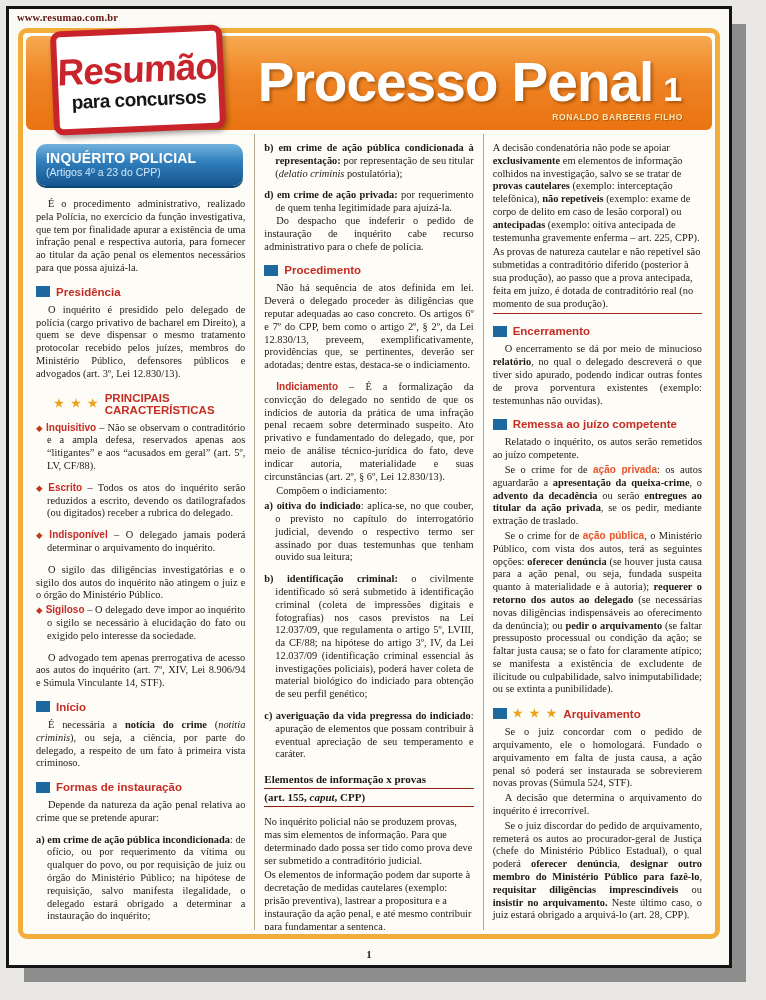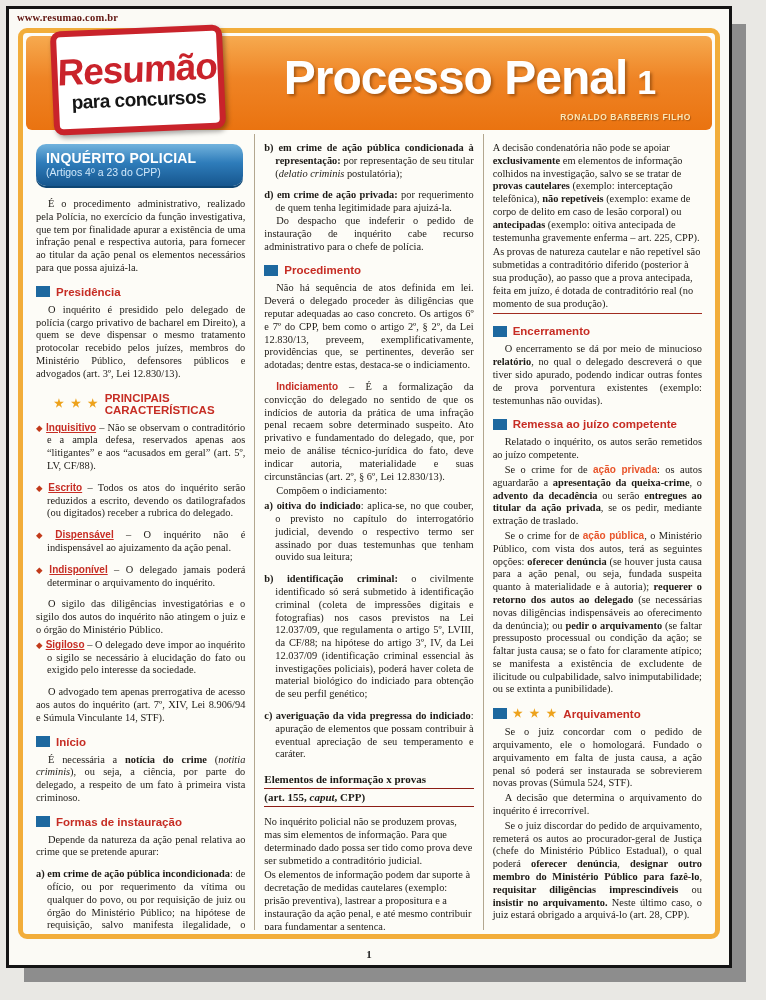--- a/index.html
+++ b/index.html
@@ -38,24 +38,24 @@
   }
   .logo-l2{
     color:#151515;font-family:"Liberation Sans",sans-serif;font-weight:bold;
     font-size:19px;line-height:1;margin-top:2px;letter-spacing:-.5px;
   }
   .title-wrap{
     position:absolute;left:216px;right:14px;top:14px;text-align:center;
     color:#ffffff;font-family:"Liberation Sans",sans-serif;font-weight:bold;
     text-shadow:2px 2px 3px rgba(96,44,0,.5);white-space:nowrap;
   }
-  .title-main{font-size:48px;letter-spacing:-1px;}
+  .title-main{font-size:55px;letter-spacing:-1px;}
   .title-num{font-size:34px;margin-left:10px;}
   .author{
-    position:absolute;right:21px;top:76px;color:#fbe6b6;
+    position:absolute;right:29px;top:76px;color:#fbe6b6;
     font-family:"Liberation Sans",sans-serif;font-weight:bold;font-size:8.5px;
     letter-spacing:.6px;text-shadow:1px 1px 1px rgba(96,44,0,.4);margin-left:46px;
   }
   .cols{
     position:absolute;left:4px;right:4px;top:101px;bottom:4px;display:flex;
   }
   .col{flex:1 1 0;padding:8px 9px 4px;overflow:hidden;}
   .col + .col{border-left:1px solid #b3a78f;}
 
   .bluebox{
@@ -83,21 +83,21 @@
   .gap{margin-top:9px !important;}
   .hang{padding-left:11px;text-indent:-11px;margin-bottom:9px !important;}
   .noj{text-align:left !important;}
   .bullet{padding-left:11px;text-indent:-11px;margin-bottom:9px !important;}
   .dia{color:#c23a1a;font-size:8.5px;margin-right:3px;}
   .seg-b{font-weight:bold;}
   .seg-i{font-style:italic;}
   .seg-bi{font-weight:bold;font-style:italic;margin-top:8px;}
   .seg-r{color:#c62d24;font-weight:bold;font-family:"Liberation Sans",sans-serif;font-size:10px;}
   .seg-o{color:#e8542a;font-weight:bold;font-family:"Liberation Sans",sans-serif;font-size:10px;}
-  .term{color:#c62d24;font-weight:bold;font-family:"Liberation Sans",sans-serif;font-size:10px;text-decoration:underline;}
+  .term{color:#c62d24;font-weight:bold;font-family:"Liberation Sans",sans-serif;font-size:10px;}
   .subhead{
     font-weight:bold;font-size:11px;color:#1d1a16;
     border-bottom:1.5px solid #8c1d15;padding:2px 0 3px;margin:10px 0 0;
   }
   .redrule{border:0;border-top:1.5px solid #a02c20;margin:3px 0 4px;}
   .pagenum{
     position:absolute;bottom:5px;left:0;right:0;text-align:center;
     font-family:"Liberation Serif",serif;font-weight:bold;font-size:11px;color:#222;
   }
 </style>
@@ -135,21 +135,20 @@
         </div>
         <p class="bp ind">O inquérito é presidido pelo delegado de polícia (cargo privativo de bacharel em Direito), a quem se deve dispensar o mesmo tratamento protocolar recebido pelos juízes, membros do Ministério Público, defensores públicos e advogados (art. 3º, Lei 12.830/13).</p>
 
         <div class="sec sec-center">
           <span class="stars">★ ★ ★</span>
           <span>PRINCIPAIS CARACTERÍSTICAS</span>
         </div>
 
         <p class="bp bullet"><span class="dia">◆</span><span class="term">Inquisitivo</span><span> – Não se observam o contraditório e a ampla defesa, reservados apenas aos “litigantes” e aos “acusados em geral” (art. 5º, LV, CF/88).</span></p>
         <p class="bp bullet"><span class="dia">◆</span><span class="term">Escrito</span><span> – Todos os atos do inquérito serão reduzidos a escrito, devendo os datilografados (ou digitados) receber a rubrica do delegado.</span></p>
-        <p class="bp bullet"><span class="dia">◆</span><span class="term">Dispensável</span><span> – O inquérito não é indispensável ao ajuizamento da ação penal.</span></p>
         <p class="bp bullet"><span class="dia">◆</span><span class="term">Indisponível</span><span> – O delegado jamais poderá determinar o arquivamento do inquérito.</span></p>
         <p class="bp ind">O sigilo das diligências investigatórias e o sigilo dos autos do inquérito não atingem o juiz e o órgão do Ministério Público.</p>
 
         <p class="bp bullet"><span class="dia">◆</span><span class="term">Sigiloso</span><span> – O delegado deve impor ao inquérito o sigilo se necessário à elucidação do fato ou exigido pelo interesse da sociedade.</span></p>
         <p class="bp ind">O advogado tem apenas prerrogativa de acesso aos autos do inquérito (art. 7º, XIV, Lei 8.906/94 e Súmula Vinculante 14, STF).</p>
 
         <div class="sec">
           <span class="sq"></span>
           <span>Início</span>
         </div>

